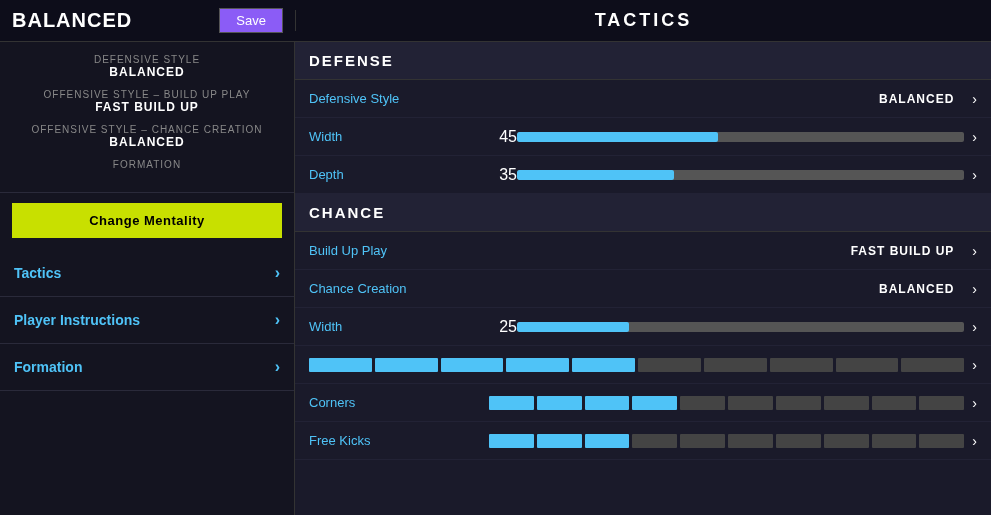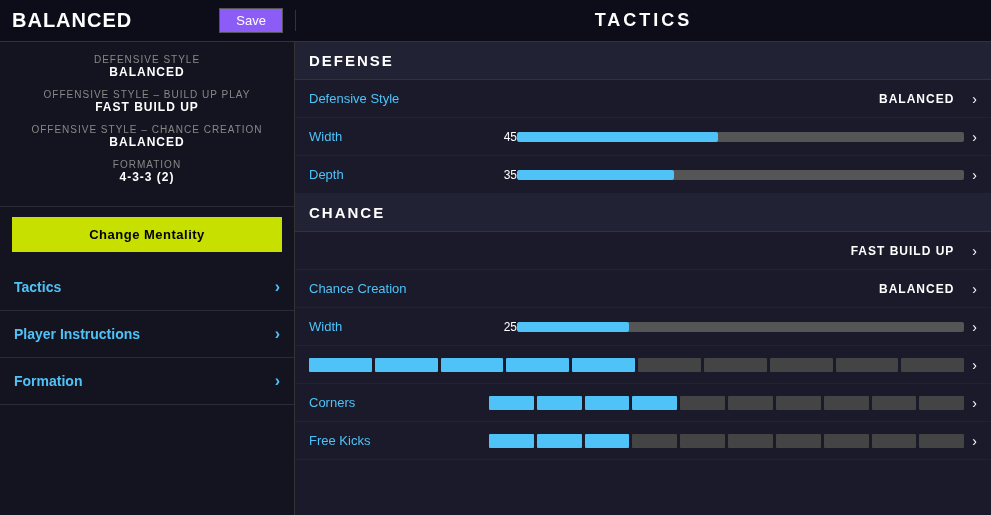--- a/index.html
+++ b/index.html
@@ -166,21 +166,21 @@
     }
     .row-chevron {
       color: #fff;
       font-size: 14px;
       margin-left: 8px;
       flex-shrink: 0;
     }
 
     
     .slider-num {
-      font-size: 12px;
+      font-size: 16px;
       color: #fff;
       width: 28px;
       text-align: right;
       flex-shrink: 0;
     }
     .slider-track {
       flex: 1;
       height: 10px;
       background: #555;
       border-radius: 2px;
@@ -240,21 +240,20 @@
       <div class="style-row">
         <div class="style-label">OFFENSIVE STYLE – BUILD UP PLAY</div>
         <div class="style-value">FAST BUILD UP</div>
       </div>
       <div class="style-row">
         <div class="style-label">OFFENSIVE STYLE – CHANCE CREATION</div>
         <div class="style-value">BALANCED</div>
       </div>
       <div class="style-row">
         <div class="style-label">FORMATION</div>
-        <div class="style-value">4-3-3 (2)</div>
       </div>
     </div>
 
     <button class="change-mentality-btn">Change Mentality</button>
 
     <div class="nav-item">
       <span>Tactics</span>
       <span class="nav-chevron">›</span>
     </div>
     <div class="nav-item">
@@ -291,20 +290,21 @@
       <span class="slider-num">35</span>
       <div class="slider-track">
         <div class="slider-fill" style="width:35%"></div>
       </div>
       <span class="row-chevron">›</span>
     </div>
 
     <div class="section-header offense-section">CHANCE</div>
 
     <div class="row-item">
+      <span class="row-label">Build Up Play</span>
       <span class="row-value-text">FAST BUILD UP</span>
       <span class="row-chevron">›</span>
     </div>
 
     <div class="row-item">
       <span class="row-label">Chance Creation</span>
       <span class="row-value-text">BALANCED</span>
       <span class="row-chevron">›</span>
     </div>
 

